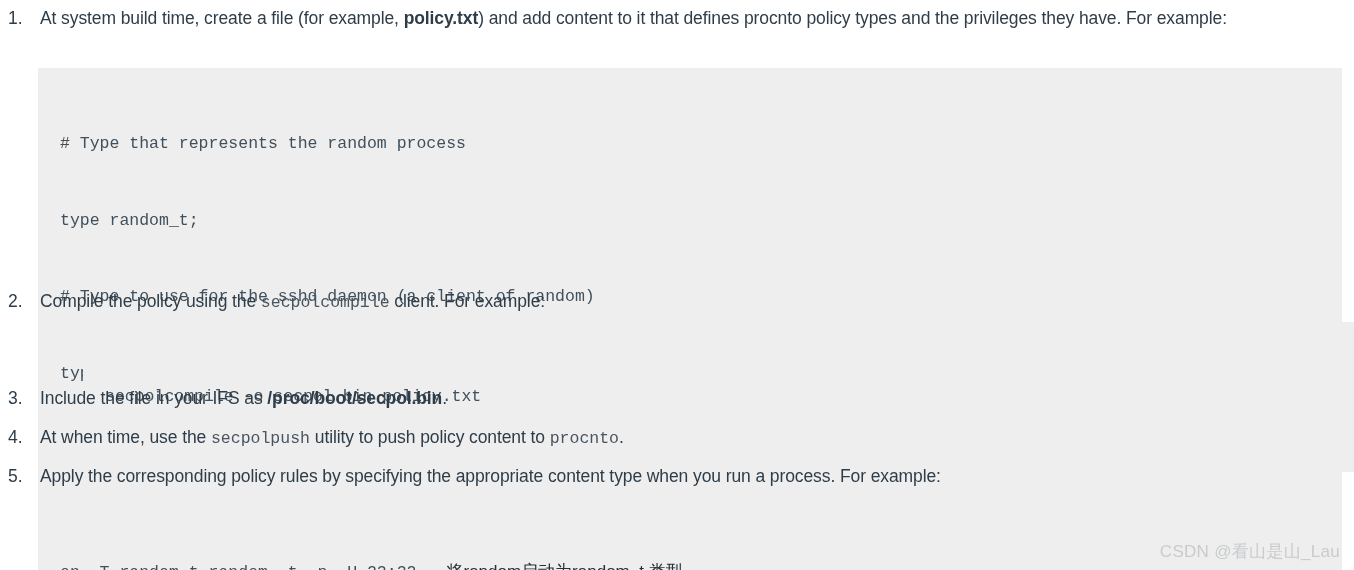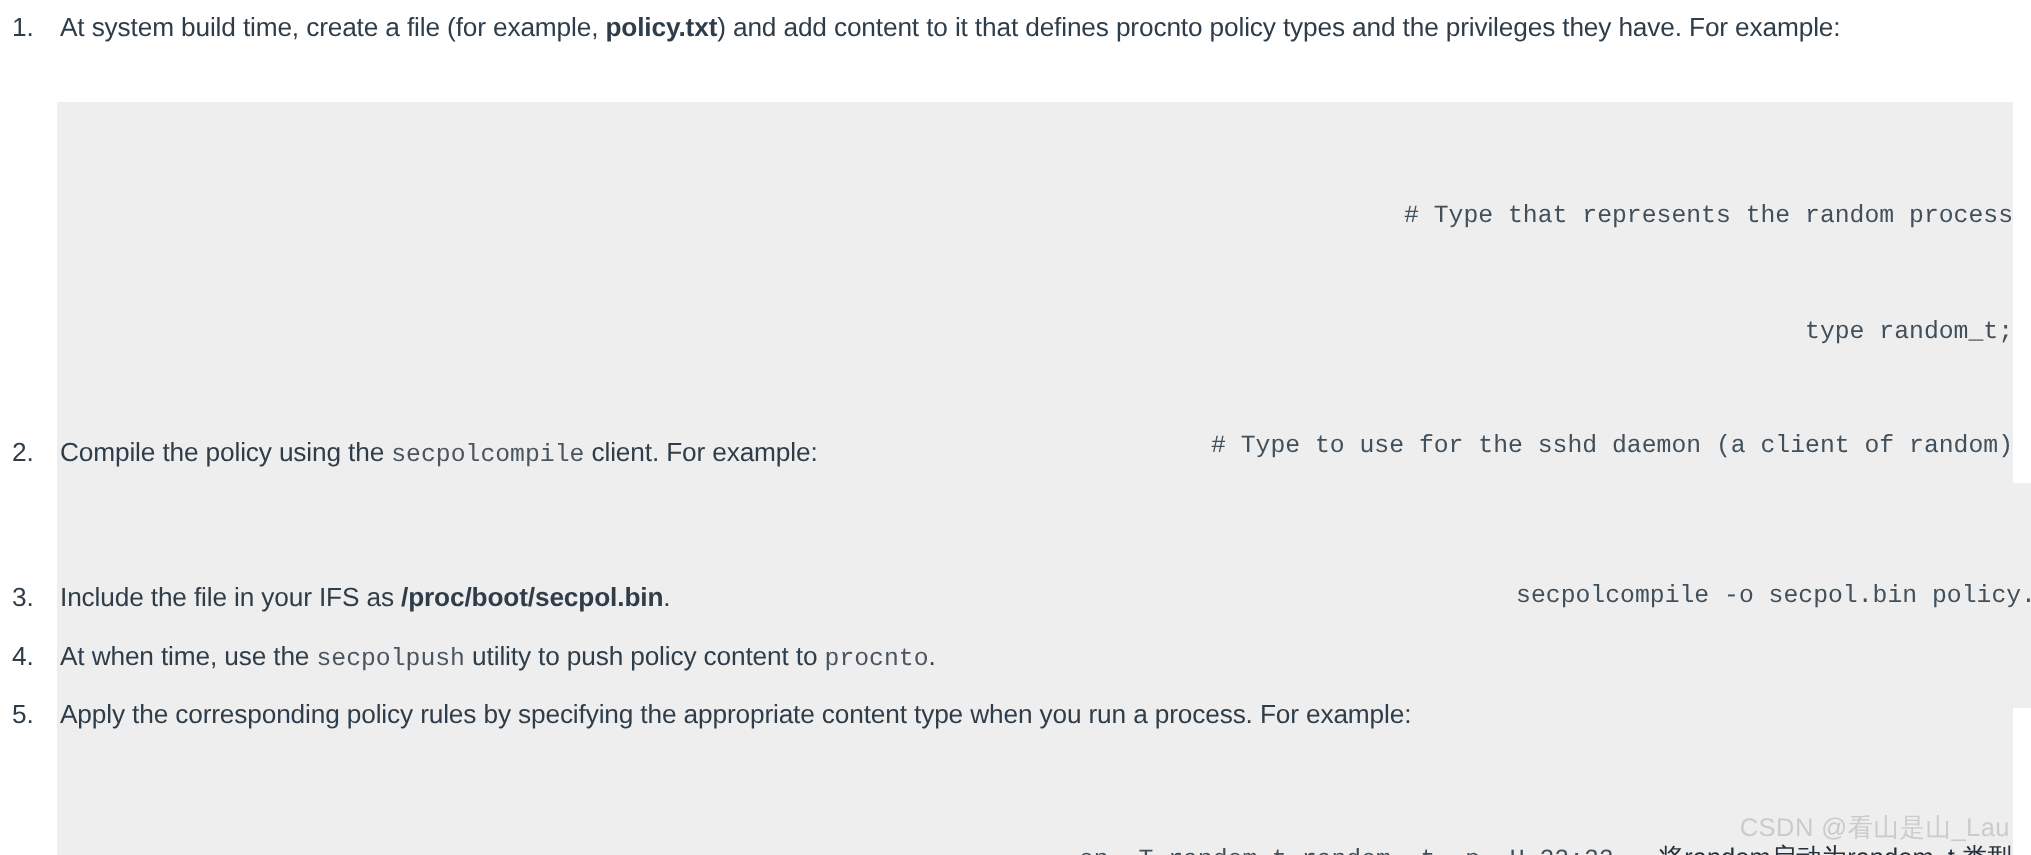--- a/index.html
+++ b/index.html
@@ -61,21 +61,20 @@
     font-size: 16.5px;
     line-height: 25.5px;
     color: #40505c;
     white-space: pre;
   }
   .codeline {
     white-space: pre;
     font-family: "Liberation Mono", "DejaVu Sans Mono", monospace;
     display: block;
     min-height: 25.5px;
-    text-align: right;
   }
   .codeline.spacer {
     height: 14px;
     min-height: 14px;
   }
   .anno {
     font-family: "Liberation Sans", "DejaVu Sans", sans-serif;
     font-size: 17px;
     color: #24313c;
     white-space: pre;

